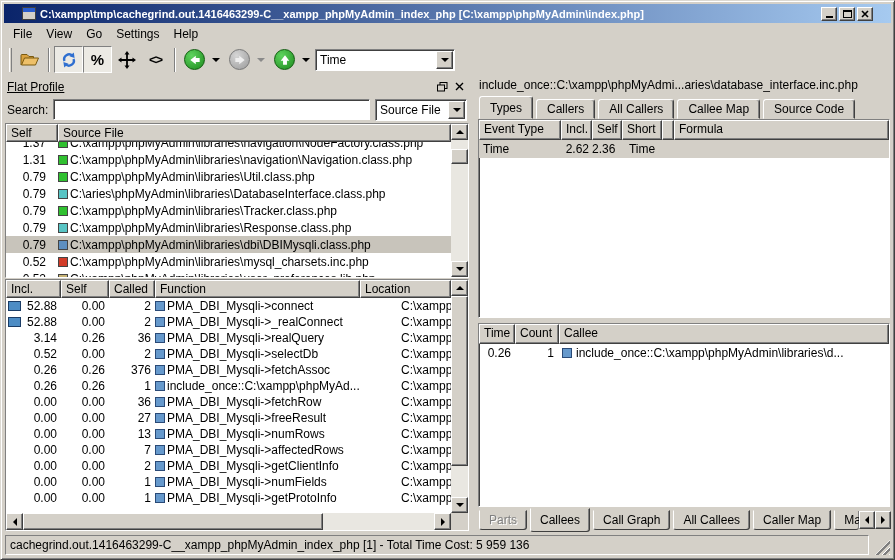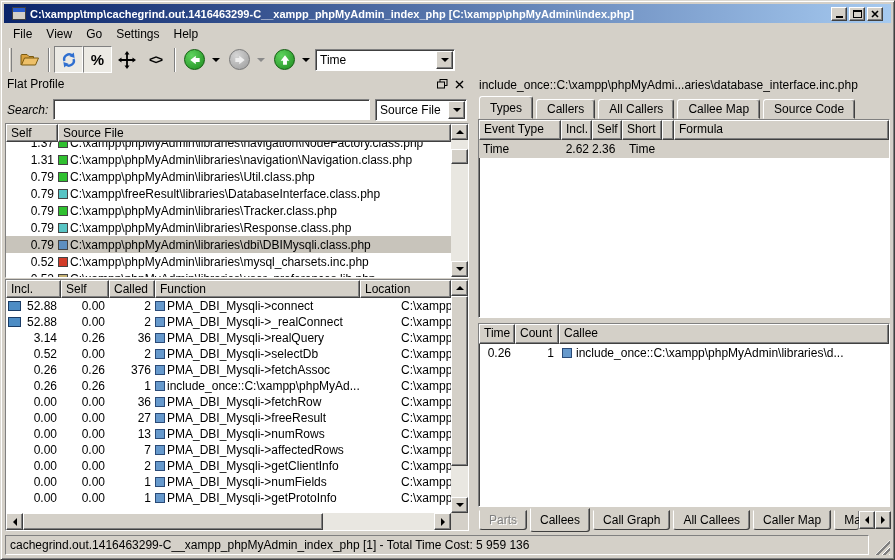--- a/index.html
+++ b/index.html
@@ -5,21 +5,21 @@
   html,body{margin:0;padding:0;width:895px;height:560px;overflow:hidden;
     font-family:"Liberation Sans",sans-serif;font-size:12px;color:#000;}
   *{box-sizing:border-box;}
   .window{position:absolute;inset:0;background:#d4d0c8;padding:3px;
     border-top:1px solid #dcd9d2;border-left:1px solid #dcd9d2;
     border-right:1px solid #404040;border-bottom:1px solid #404040;
     box-shadow:inset 1px 1px 0 #fff, inset -1px -1px 0 #808080;
     display:flex;flex-direction:column;}
   
   .titlebar{height:19px;background:linear-gradient(to right,#0a246a,#a6caf0);
-    display:flex;align-items:center;padding:0 8px;flex:0 0 auto;}
+    display:flex;align-items:center;padding:0 18px;flex:0 0 auto;}
   .titlebar .ttext{color:#fff;font-weight:bold;font-size:11px;white-space:nowrap;
     overflow:hidden;flex:1;margin-left:4px;}
   .appicon{width:14px;height:13px;background:#d4d0c8;border:1px solid #404040;position:relative;flex:0 0 auto;}
   .appicon::before{content:"";position:absolute;left:0;top:0;right:0;height:4px;background:#2a5ccc;}
   .winbtn{width:16px;height:14px;background:#d4d0c8;border:1px solid;border-color:#fff #404040 #404040 #fff;
     box-shadow:inset -1px -1px 0 #808080;margin-left:2px;display:flex;align-items:center;justify-content:center;flex:0 0 auto;}
   .glyph-min{width:7px;height:2px;background:#000;margin-top:7px;}
   .glyph-max{width:9px;height:8px;border:1px solid #000;border-top:2px solid #000;}
   .menubar{height:21px;display:flex;align-items:center;padding-left:2px;flex:0 0 auto;}
   .menu-item{padding:2px 7px;}
@@ -47,39 +47,39 @@
   .arr.down{border-left:4px solid transparent;border-right:4px solid transparent;border-top:4px solid #000;}
   .arr.up{border-left:4px solid transparent;border-right:4px solid transparent;border-bottom:4px solid #000;}
   .arr.left{border-top:4px solid transparent;border-bottom:4px solid transparent;border-right:4px solid #000;}
   .arr.right{border-top:4px solid transparent;border-bottom:4px solid transparent;border-left:4px solid #000;}
   
   .main{flex:1;display:flex;min-height:0;}
   .dock{width:466px;flex:0 0 auto;display:flex;flex-direction:column;min-height:0;}
   .vsplitter{width:7px;flex:0 0 auto;}
   .panel{flex:1;display:flex;flex-direction:column;min-width:0;}
   
-  .dock-title{height:19px;display:flex;align-items:flex-start;padding:0 3px;flex:0 0 auto;}
+  .dock-title{height:19px;display:flex;align-items:center;padding:0 3px;flex:0 0 auto;text-decoration:underline;}
   .dock-title .dtext{flex:1;}
   .dockbtn{width:15px;height:14px;display:flex;align-items:center;justify-content:center;margin-left:2px;}
   .search-row{height:27px;display:flex;align-items:center;padding:2px 3px;flex:0 0 auto;}
-  .search-row label{margin-right:5px;font-style:italic;}
+  .search-row label{margin-right:5px;}
   .search-input{flex:1;height:21px;background:#fff;border:1px solid;border-color:#808080 #fff #fff #808080;
     box-shadow:inset 1px 1px 0 #404040;margin-right:5px;font:inherit;padding:0 3px;outline:none;}
   .sunken{border:1px solid;border-color:#808080 #fff #fff #808080;box-shadow:inset 1px 1px 0 #404040;background:#fff;}
   .listbox{flex:0 0 155px;display:flex;min-height:0;margin:0 1px;}
   .funcbox{flex:1;display:flex;min-height:0;margin:1px 1px 1px 1px;}
   .lb-left{flex:1;display:flex;flex-direction:column;min-width:0;}
   .hrow{display:flex;flex:0 0 18px;}
   .hcell{background:#d4d0c8;border:1px solid;border-color:#fff #404040 #404040 #fff;
     box-shadow:inset -1px -1px 0 #808080;padding:1px 4px;white-space:nowrap;overflow:hidden;}
   .viewport{flex:1;background:#fff;overflow:hidden;position:relative;}
   .frow{display:flex;align-items:center;height:17px;white-space:nowrap;}
   .frow.selected{background:#c8c4bb;}
   .frow.clip-top{margin-top:-8px;}
-  .fself{width:52px;text-align:right;padding-right:4px;flex:0 0 auto;}
+  .fself{width:52px;text-align:right;padding-right:12px;flex:0 0 auto;}
   .cicon{width:10px;height:10px;border:1px solid #444;flex:0 0 auto;margin-right:2px;}
   .fpath{overflow:hidden;}
   
   .trow{display:flex;align-items:center;height:16px;white-space:nowrap;}
   .c-incl{width:55px;flex:0 0 auto;display:flex;align-items:center;}
   .c-incl .num{flex:1;text-align:right;padding-right:4px;}
   .ibar{width:13px;height:10px;background:#4d8cc4;border:1px solid #1a3c66;margin-left:2px;flex:0 0 auto;}
   .c-self{width:48px;text-align:right;padding-right:4px;flex:0 0 auto;}
   .c-called{width:46px;text-align:right;padding-right:4px;flex:0 0 auto;}
   .c-func{width:246px;flex:0 0 auto;display:flex;align-items:center;overflow:hidden;}
@@ -292,21 +292,21 @@
 
               <div class="frow">
                 <span class="fself">0.79</span>
                 <span class="cicon" style="background-color: rgb(48, 192, 48);"></span>
                 <span class="fpath">C:\xampp\phpMyAdmin\libraries\Util.class.php</span>
               </div>
 
               <div class="frow">
                 <span class="fself">0.79</span>
                 <span class="cicon" style="background-color: rgb(88, 196, 196);"></span>
-                <span class="fpath">C:\xampp\freeResult\libraries\DatabaseInterface.class.php</span>
+                <span class="fpath">C:\aries\phpMyAdmin\libraries\DatabaseInterface.class.php</span>
               </div>
 
               <div class="frow">
                 <span class="fself">0.79</span>
                 <span class="cicon" style="background-color: rgb(48, 192, 48);"></span>
                 <span class="fpath">C:\xampp\phpMyAdmin\libraries\Tracker.class.php</span>
               </div>
 
               <div class="frow">
                 <span class="fself">0.79</span>

